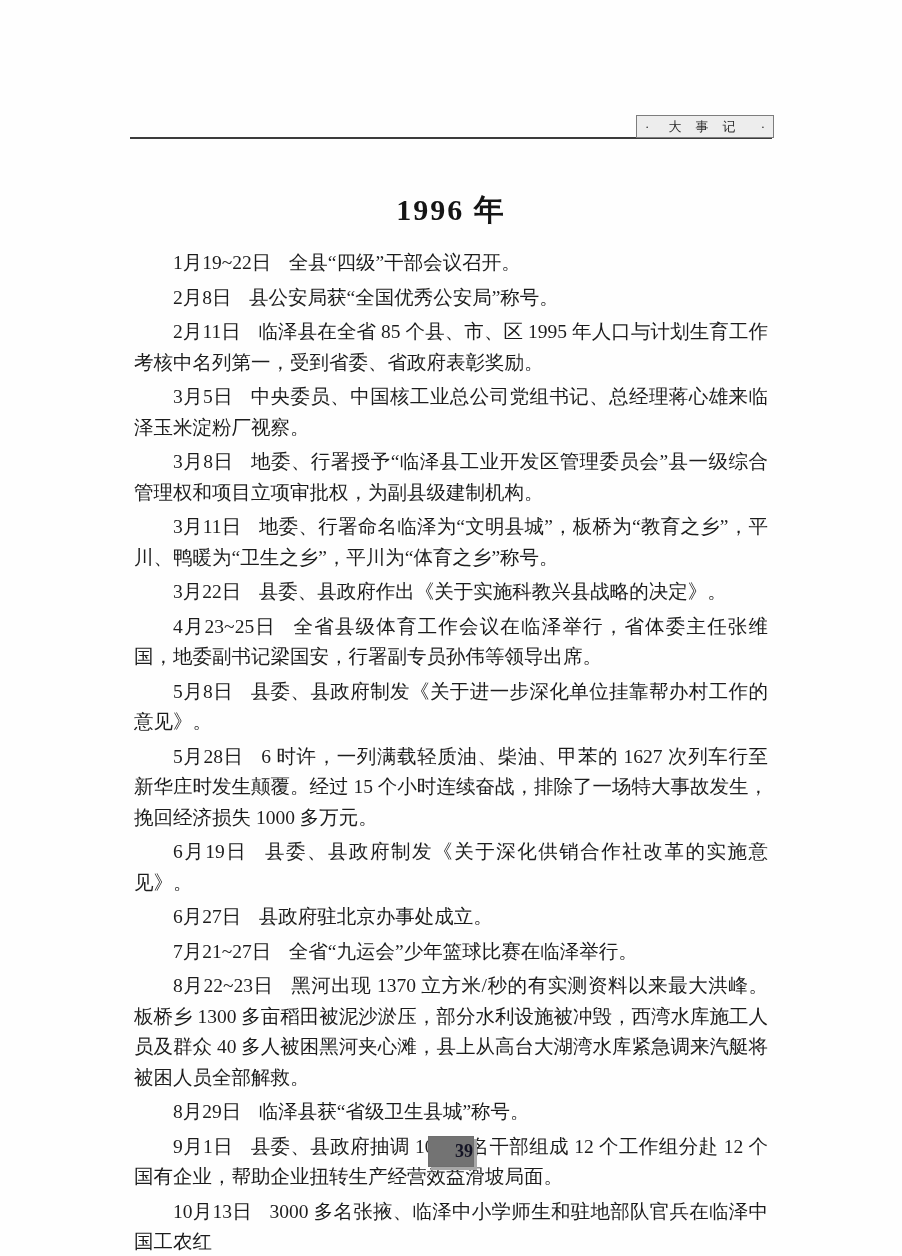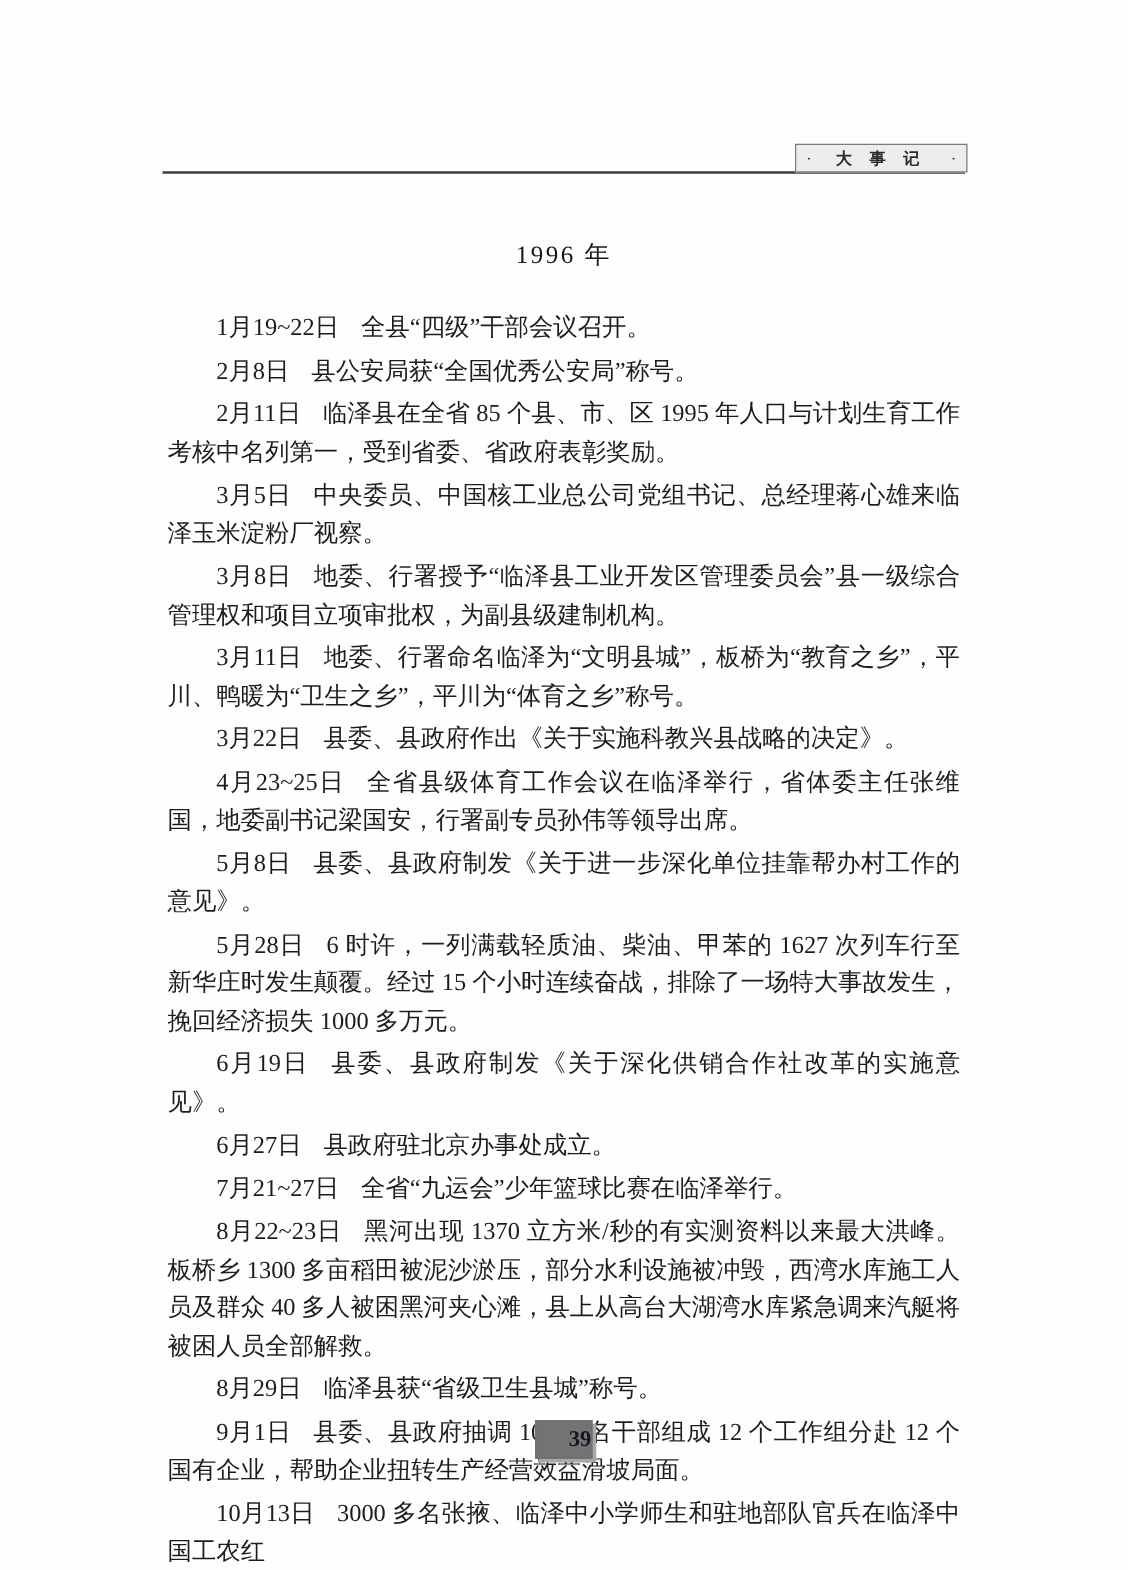--- a/index.html
+++ b/index.html
@@ -17,25 +17,25 @@
     width:642px;height:2px;background:#3c3c3c;
   }
   .header-box{
     position:absolute;left:636px;top:115px;
     width:120px;height:21px;
     background:#ededed;border:1px solid #7d7d7d;
     display:flex;align-items:center;justify-content:space-between;
     padding:0 8px;
     font-size:13px;color:#2b2b2b;
   }
-  .header-box .hb-label{letter-spacing:14px;margin-left:8px;white-space:nowrap;font-weight:bold;}
+  .header-box .hb-label{letter-spacing:14px;margin-left:8px;white-space:nowrap;}
   .page-title{
     position:absolute;top:190px;left:0;width:100%;
     margin:0;text-align:center;
-    font-size:20px;font-weight:normal;color:#151515;
+    font-size:30px;font-weight:bold;color:#151515;
     letter-spacing:2px;
   }
   .entries{
     position:absolute;left:130px;top:244px;width:642px;
     font-size:19.5px;line-height:30.5px;
     text-align:justify;
   }
   .entry{margin:4px;text-indent:2em;}
   .entry .date{margin-right:0.9em;white-space:nowrap;}
   .entry .date.marker{font-size:15px;margin-right:1.2em;}

